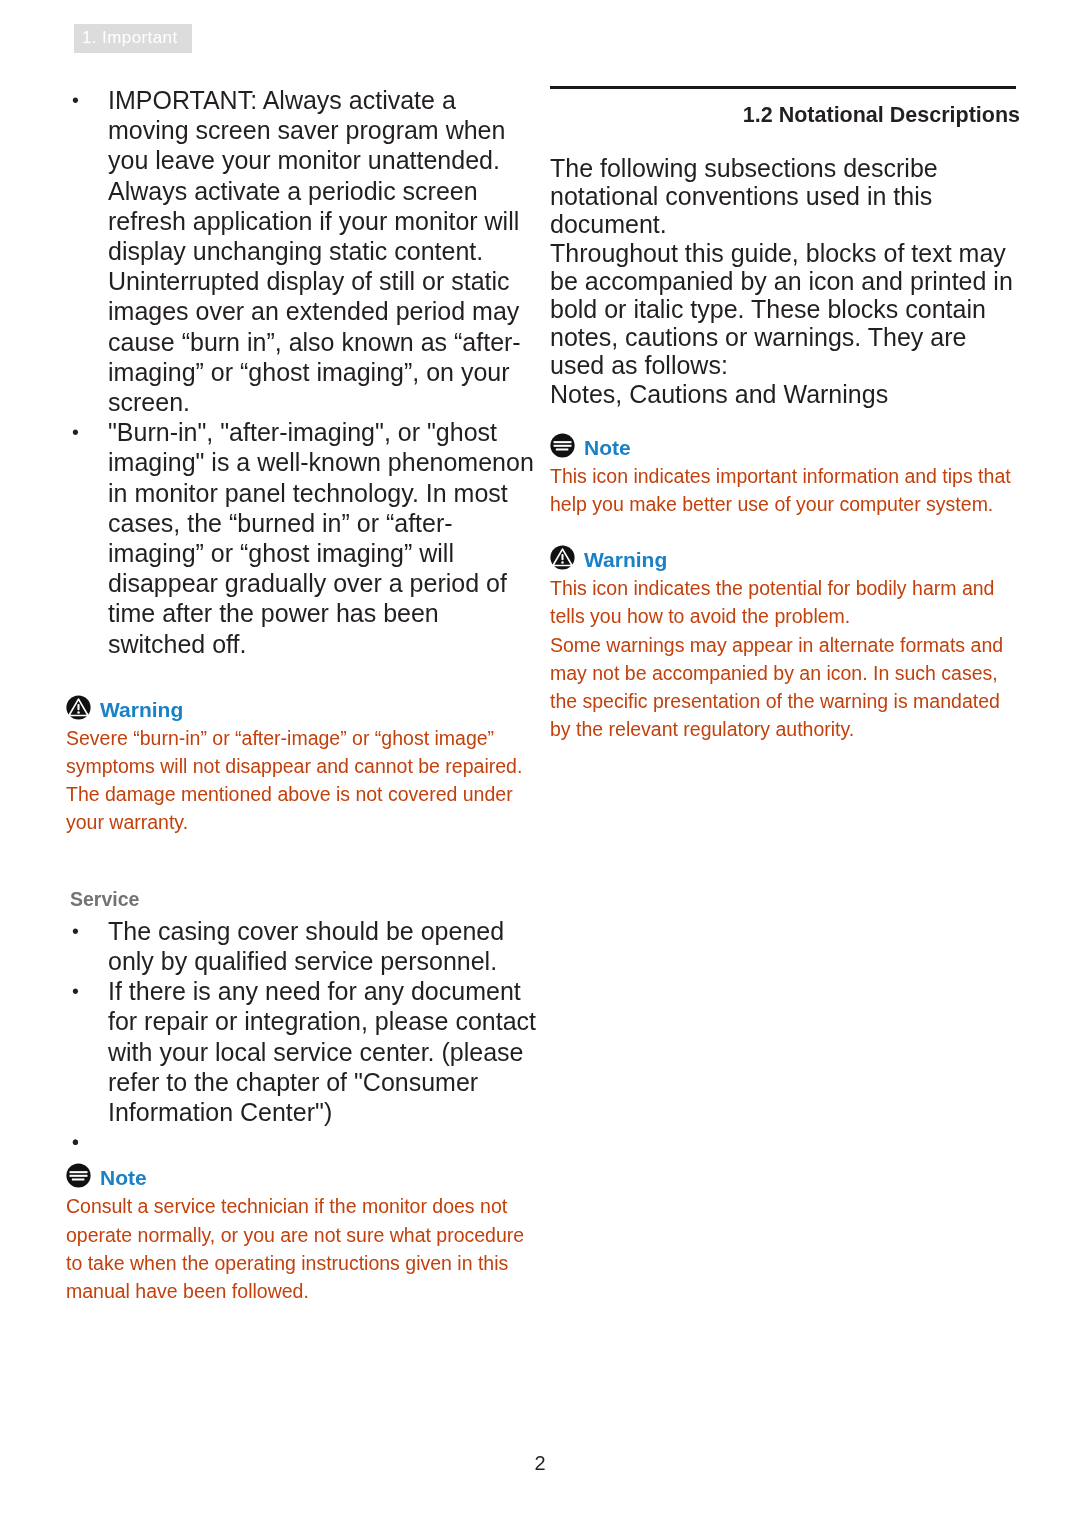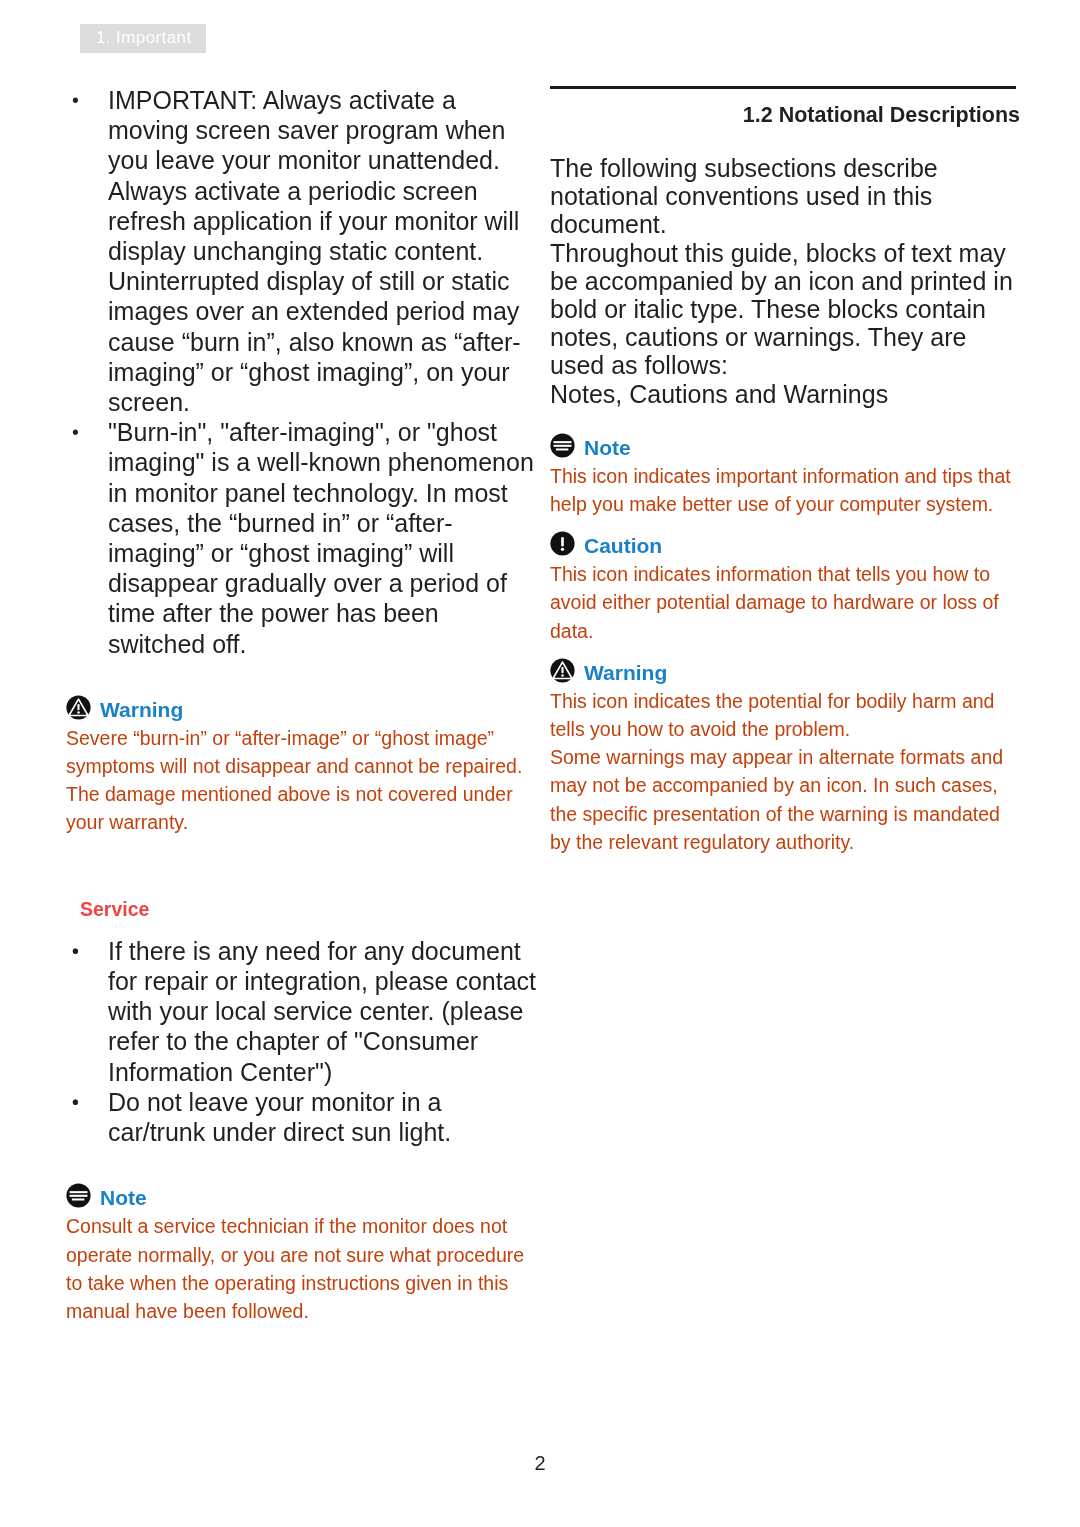--- a/index.html
+++ b/index.html
@@ -12,27 +12,27 @@
     height: 1527px;
     position: relative;
     font-family: "Liberation Sans", sans-serif;
     color: #231f20;
     overflow: hidden;
   }
 
   
   .chapter-tab {
     position: absolute;
-    left: 80px;
+    left: 74px;
     top: 24px;
     background: #dcdcdc;
     color: #ffffff;
     font-size: 17px;
     letter-spacing: 0.4px;
-    padding: 5px 14px 7px 16px;
+    padding: 5px 14px 7px 8px;
     line-height: 1;
     white-space: nowrap;
   }
 
   
   .page {
     position: absolute;
     left: 0;
     top: 0;
     width: 1080px;
@@ -75,22 +75,22 @@
     top: 0;
     font-size: 19.5px;
     line-height: 28.2px;
   }
 
   
   .sub-heading {
     font-size: 19.5px;
     line-height: 28.2px;
     font-weight: 700;
-    color: #ef4444;
-    margin: 14px;
+    color: #737373;
+    margin: 4px;
   }
 
   
   .callout { margin: 0; }
   .callout-head {
     display: flex;
     align-items: center;
     gap: 9px;
     margin: 0 0 1px 0;
     height: 27px;
@@ -180,31 +180,31 @@
       <p class="callout-body">Severe “burn-in” or “after-image” or “ghost image” symptoms will not disappear and cannot be repaired. The damage mentioned above is not covered under your warranty.</p>
     </div>
 
     <div class="gap-xl"></div>
 
     <p class="sub-heading">Service</p>
 
     <ul class="bullets">
       <li>
         <span class="bullet-dot">•</span>
+        <span class="body-text">The casing cover should be opened only by qualified service personnel.</span>
       </li>
       <li>
         <span class="bullet-dot">•</span>
         <span class="body-text">If there is any need for any document for repair or integration, please contact with your local service center. (please refer to the chapter of "Consumer Information Center")</span>
       </li>
       <li>
         <span class="bullet-dot">•</span>
       </li>
       <li>
         <span class="bullet-dot">•</span>
-        <span class="body-text">Do not leave your monitor in a car/trunk under direct sun light.</span>
       </li>
     </ul>
 
     <div class="gap-lg"></div>
 
     <div class="callout">
       <div class="callout-head">
         <span class="icon">
           <svg width="25" height="25" viewBox="0 0 32 32" aria-hidden="true">
             <circle cx="16" cy="16" r="15.5" fill="#111111"></circle>
@@ -243,33 +243,20 @@
             <rect x="7.5" y="19.8" width="16" height="2.6" fill="#ffffff"></rect>
           </svg>
         </span>
         <span class="callout-title">Note</span>
       </div>
       <p class="callout-body">This icon indicates important information and tips that help you make better use of your computer system.</p>
     </div>
 
     <div class="gap-sm"></div>
 
-    <div class="callout">
-      <div class="callout-head">
-        <span class="icon">
-          <svg width="25" height="25" viewBox="0 0 32 32" aria-hidden="true">
-            <circle cx="16" cy="16" r="15.5" fill="#111111"></circle>
-            <rect x="14.3" y="7.6" width="3.4" height="12.2" rx="1.6" fill="#ffffff"></rect>
-            <circle cx="16" cy="23.4" r="2.1" fill="#ffffff"></circle>
-          </svg>
-        </span>
-        <span class="callout-title">Caution</span>
-      </div>
-      <p class="callout-body">This icon indicates information that tells you how to avoid either potential damage to hardware or loss of data.</p>
-    </div>
 
     <div class="gap-sm"></div>
 
     <div class="callout">
       <div class="callout-head">
         <span class="icon">
           <svg width="25" height="25" viewBox="0 0 32 32" aria-hidden="true">
             <circle cx="16" cy="16" r="15.5" fill="#111111"></circle>
             <path d="M16 5.2 L28.2 26.2 L3.8 26.2 Z" fill="none" stroke="#ffffff" stroke-width="2.1" stroke-linejoin="round"></path>
             <rect x="14.65" y="11.4" width="2.7" height="8.1" rx="1.2" fill="#ffffff"></rect>

